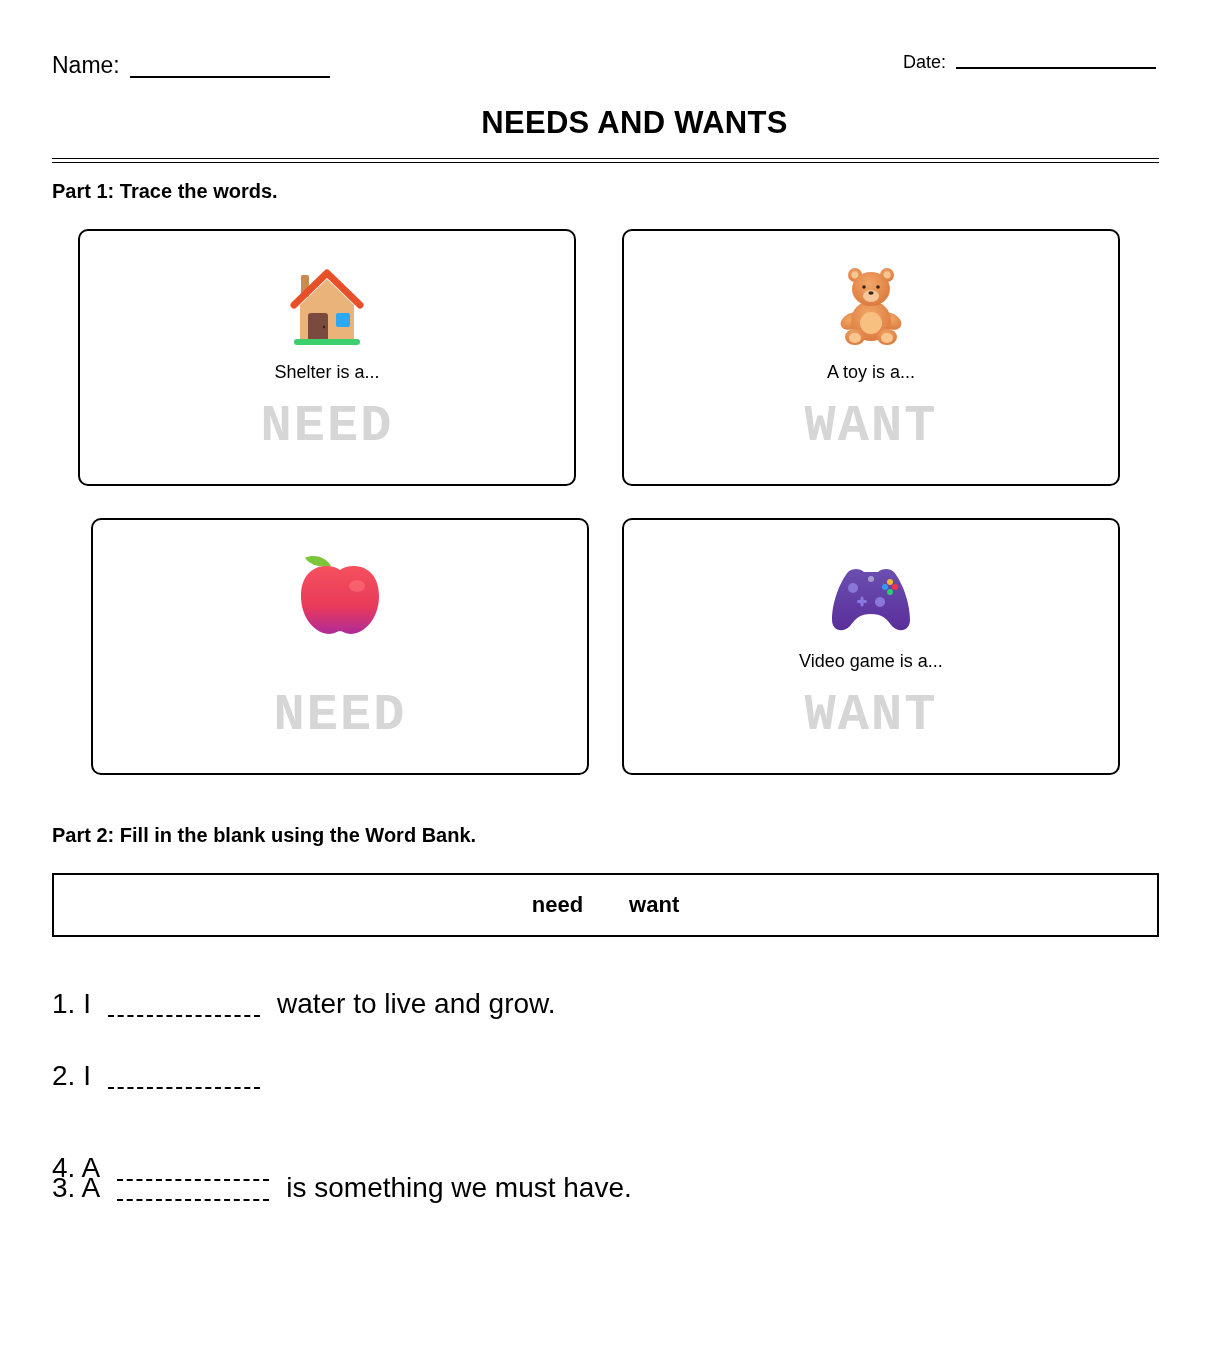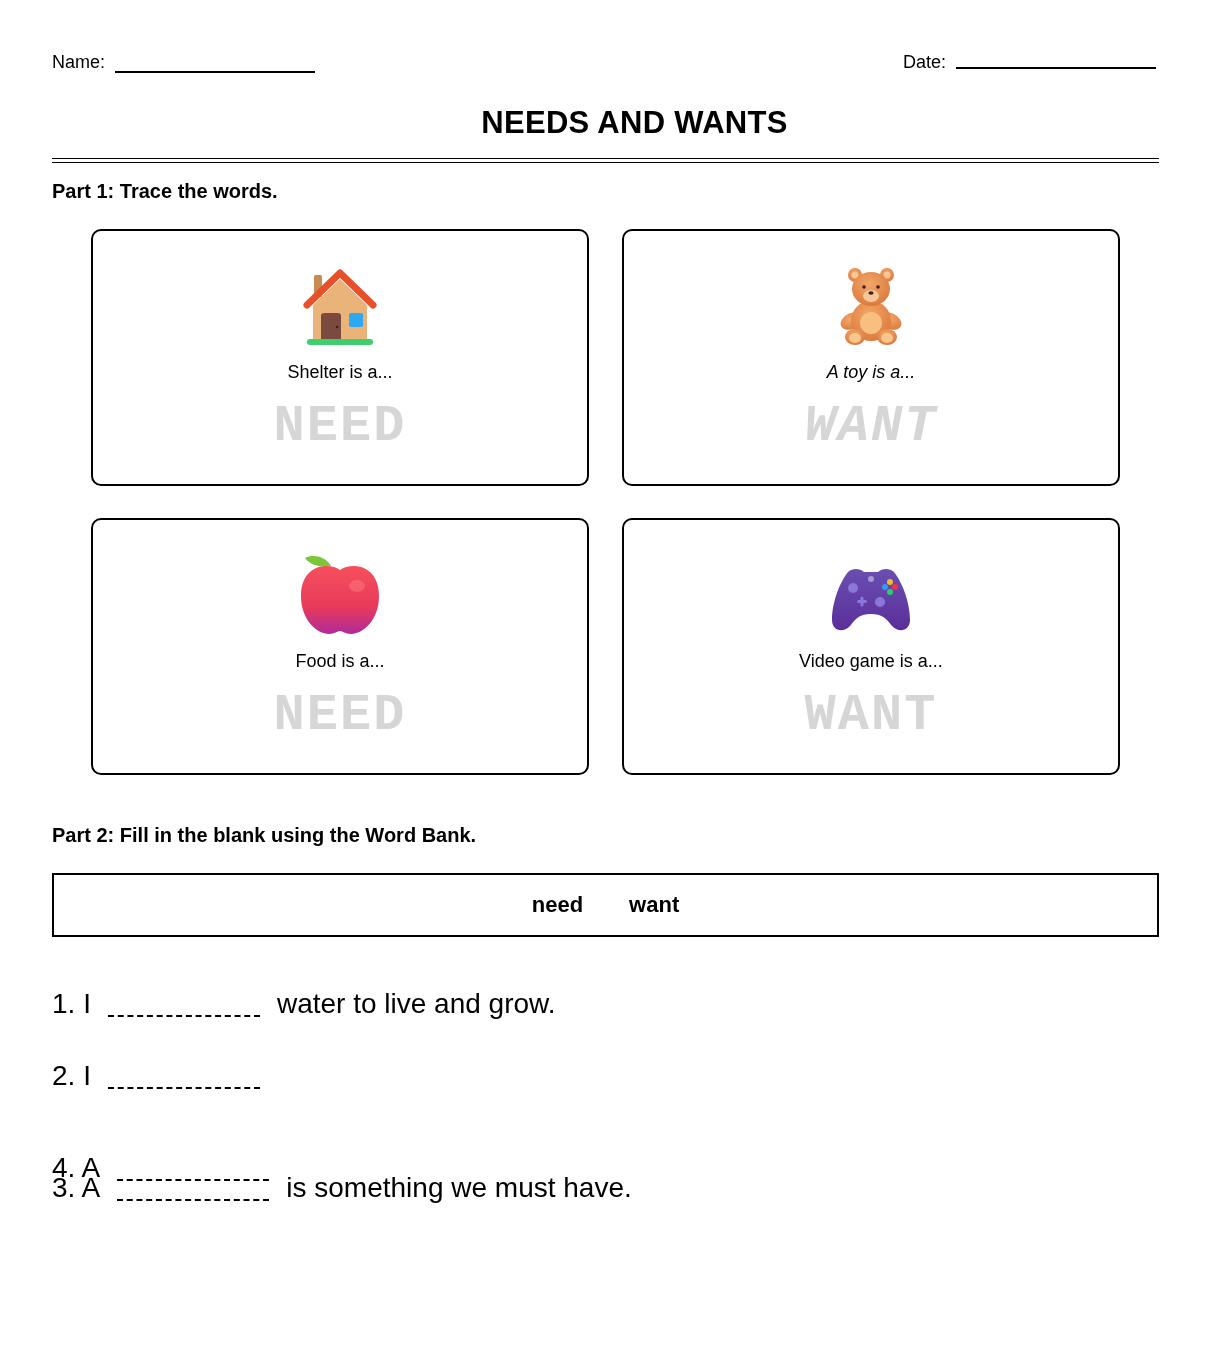--- a/index.html
+++ b/index.html
@@ -1,39 +1,39 @@
 <!DOCTYPE html>
 <html><head>
   <meta charset="utf-8">
   <style>
     * { margin: 0; padding: 0; box-sizing: border-box; }
     html, body { width: 1211px; height: 1357px; background: #ffffff; }
     body { font-family: "Liberation Sans", sans-serif; color: #000; position: relative; }
 
-    .name-row { position: absolute; top: 52px; left: 52px; font-size: 18px; display: flex; align-items: baseline; }
+    .name-row { position: absolute; top: 52px; left: 52px; font-size: 23px; display: flex; align-items: baseline; }
     .date-row { position: absolute; top: 52px; left: 903px; font-size: 18px; display: flex; align-items: center; }
     .blank-line { display: inline-block; border-bottom: 2px solid #000; height: 1px; margin-left: 10px; position: relative; top: 5px; }
     .name-row .blank-line { width: 200px; }
     .date-row .blank-line { width: 200px; }
 
     .title { position: absolute; top: 105px; left: 0; width: 1211px; text-align: center; font-size: 31px; font-weight: bold; letter-spacing: 0.3px; margin-left: 29px; }
     .title-rule { position: absolute; top: 158px; left: 52px; width: 1107px; height: 5px; border-top: 1.5px solid #000; border-bottom: 1.5px solid #000; }
 
     .part-heading { position: absolute; left: 52px; font-size: 20px; font-weight: bold; }
     .part1 { top: 180px; }
     .part2 { top: 824px; text-align: center; }
 
     .card { position: absolute; width: 498px; height: 257px; border: 2px solid #000; border-radius: 10px; background: #fff; }
     .card .icon { position: absolute; top: 34px; left: 0; width: 100%; height: 82px; display: flex; justify-content: center; }
     .card .icon svg { width: 82px; height: 82px; }
     .card .prompt { position: absolute; top: 131px; left: 0; width: 100%; text-align: center; font-size: 18px; }
     .card .trace { position: absolute; top: 166px; left: 0; width: 100%; text-align: center; font-family: "Liberation Mono", monospace; font-weight: bold; font-size: 52px; color: #d6d6d6; letter-spacing: 2px; }
 
-    .c1 { top: 229px; left: 91px; }
-    .c2 { top: 229px; left: 622px; font-style: italic; }
+    .c1 { top: 229px; left: 78px; }
+    .c2 { top: 229px; left: 622px; }
     .c3 { top: 518px; left: 91px; }
     .c4 { top: 518px; left: 622px; }
 
     .word-bank { position: absolute; top: 873px; left: 52px; width: 1107px; height: 64px; border: 2px solid #000; display: flex; justify-content: center; align-items: center; gap: 46px; font-size: 22px; font-weight: bold; }
 
     .sentence { position: absolute; left: 52px; font-size: 28px; display: flex; align-items: baseline; white-space: pre; }
     .sentence .dash { display: inline-block; width: 152px; border-bottom: 2px dashed #000; margin: 0 17px 0 17px; position: relative; top: 4px; height: 1px; }
     .s1 { top: 988px; }
     .s2 { top: 1060px; }
     .s3 { top: 1132px; margin-top: 40px; }
@@ -112,21 +112,20 @@
           <stop offset="0" stop-color="#f5505e"></stop>
           <stop offset="0.6" stop-color="#e83a5a"></stop>
           <stop offset="1" stop-color="#b02a9a"></stop>
         </linearGradient>
       </defs>
       <path d="M6 4 C14 0 26 2 32 12 C24 14 12 12 6 4 Z" fill="#7cc63a"></path>
       <path d="M41 16 C30 8 2 10 2 42 C2 66 18 80 30 80 C36 80 38 77 41 77 C44 77 46 80 52 80 C64 80 80 66 80 42 C80 10 52 8 41 16 Z" fill="url(#apple)"></path>
       <ellipse cx="58" cy="32" rx="8" ry="6" fill="#ff7a7e" opacity="0.5"></ellipse>
     </svg>
   </div>
-  <div class="prompt">Food is a...</div>
   <div class="trace">NEED</div>
 </div>
 
 <div class="card c4">
   <div class="icon">
     <svg viewBox="0 0 82 82">
       <defs>
         <linearGradient id="pad" x1="0" y1="0" x2="0" y2="1">
           <stop offset="0" stop-color="#6a4fb0"></stop>
           <stop offset="1" stop-color="#5a2e9a"></stop>

